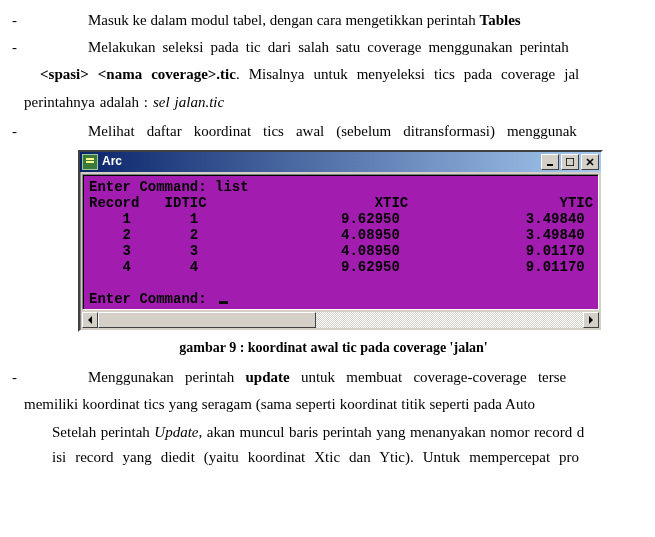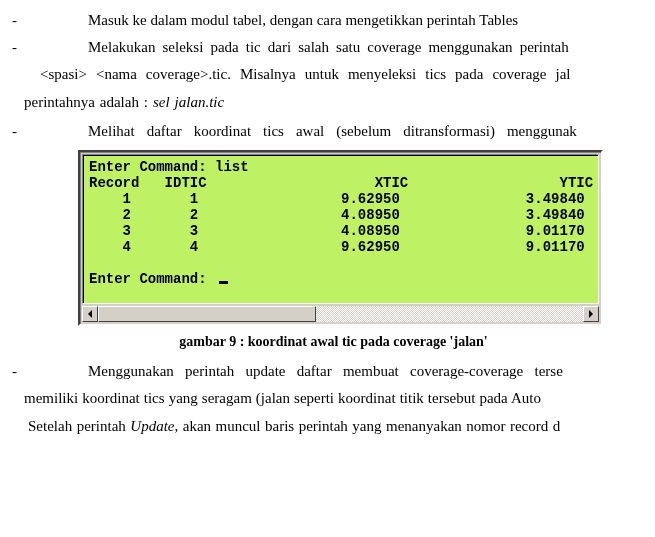--- a/index.html
+++ b/index.html
@@ -34,21 +34,21 @@
     text-align: justify;
     margin-bottom: 4px;
     word-spacing: 0.08em;
   }
   .cont-wide {
     margin-left: 28px;
     text-align: justify;
     margin-bottom: 4px;
     word-spacing: 0.35em;
   }
-  b { font-weight: normal; }
+  b { font-weight: bold; }
   i { font-style: italic; }
 
   
   .arc-wrap {
     margin: 6px 0 2px 66px;
     width: 525px;
   }
   .win {
     border: 2px solid #404040;
     border-right-color: #fff;
@@ -95,26 +95,26 @@
     font-size: 10px;
     font-weight: bold;
     color: #000;
     display:flex; align-items:center; justify-content:center;
     line-height: 1;
   }
   .tb-btn svg { display:block; }
 
   .client {
     margin: 2px;
-    background: #bef264;
+    background: #a21caf;
     border: 1px solid #808080;
     border-right-color: #fff;
     border-bottom-color: #fff;
     box-shadow: inset 1px 1px 0 #000;
-    padding: 4px 6px 16px 6px;
+    padding: 4px 6px 2px 6px;
     font-family: "Courier New", monospace;
     font-size: 14px;
     font-weight: bold;
     color: #000;
     line-height: 1.15;
     white-space: pre;
     overflow: hidden;
     height: 128px;
     position: relative;
   }
@@ -156,21 +156,21 @@
     box-sizing:border-box;
   }
 
   .caption {
     text-align: center;
     font-weight: bold;
     font-size: 14px;
     margin: 4px 0 6px 0;
   }
   .setelah {
-    margin-left: 16px;
+    margin-left: 40px;
     text-align: justify;
     word-spacing: 0.05em;
   }
 </style>
 </head>
 <body>
 
 <div class="doc">
 
   <div class="bullet-row">
@@ -195,20 +195,42 @@
 
   <div class="bullet-row">
     <div class="dash">-</div>
     <div class="bullet-text-first" style="word-spacing:0.55em;">
       <span>Melihat daftar koordinat tics awal (sebelum ditransformasi) menggunak</span>
     </div>
   </div>
 
   <div class="arc-wrap">
     <div class="win">
+      <div class="titlebar">
+        <div class="tb-icon"></div>
+        <div class="tb-title">Arc</div>
+        <div class="tb-btns">
+          <div class="tb-btn">
+            <svg width="8" height="8">
+                <rect x="1" y="6" width="6" height="2" fill="#000"></rect>
+              </svg>
+          </div>
+          <div class="tb-btn">
+            <svg width="8" height="8">
+                <rect x="0" y="0" width="8" height="8" fill="none" stroke="#000" stroke-width="1.5"></rect>
+              </svg>
+          </div>
+          <div class="tb-btn">
+            <svg width="8" height="8">
+                <line x1="1" y1="1" x2="7" y2="7" stroke="#000" stroke-width="1.6"></line>
+                <line x1="7" y1="1" x2="1" y2="7" stroke="#000" stroke-width="1.6"></line>
+              </svg>
+          </div>
+        </div>
+      </div>
       <div class="client"><span>Enter Command: list</span>
 <span>Record   IDTIC                    XTIC                  YTIC</span>
 <span>    1       1                 9.62950               3.49840</span>
 <span>    2       2                 4.08950               3.49840</span>
 <span>    3       3                 4.08950               9.01170</span>
 <span>    4       4                 9.62950               9.01170</span>
 
 <span>Enter Command: </span><span class="cursor"></span></div>
       <div class="hscroll">
         <div class="sbtn">
@@ -226,22 +248,23 @@
         </div>
       </div>
     </div>
   </div>
 
   <div class="caption">gambar 9 : koordinat awal tic pada coverage 'jalan'</div>
 
   <div class="bullet-row">
     <div class="dash">-</div>
     <div class="bullet-text-first" style="word-spacing:0.5em;">
-      <span>Menggunakan perintah </span><b>update</b><span> daftar membuat coverage-coverage terse</span>
-    </div>
-  </div>
-  <div class="cont" style="word-spacing:0.02em;">memiliki koordinat tics yang seragam (jalan seperti koordinat titik tersebut pada Auto</div>
+      <span>Menggunakan perintah </span><b>update</b><span> untuk membuat coverage-coverage terse</span>
+    </div>
+  </div>
+  <div class="cont" style="word-spacing:0.02em;">memiliki koordinat tics yang seragam (sama seperti koordinat titik seperti pada Auto</div>
 
   <div class="setelah">
     <span>Setelah perintah </span><i>Update</i><span>, akan muncul baris perintah yang menanyakan nomor record d</span>
   </div>
+  <div class="setelah" style="word-spacing:0.35em;">isi record yang diedit (yaitu koordinat Xtic dan Ytic). Untuk mempercepat pro</div>
 
 </div>
 
 </body></html>

